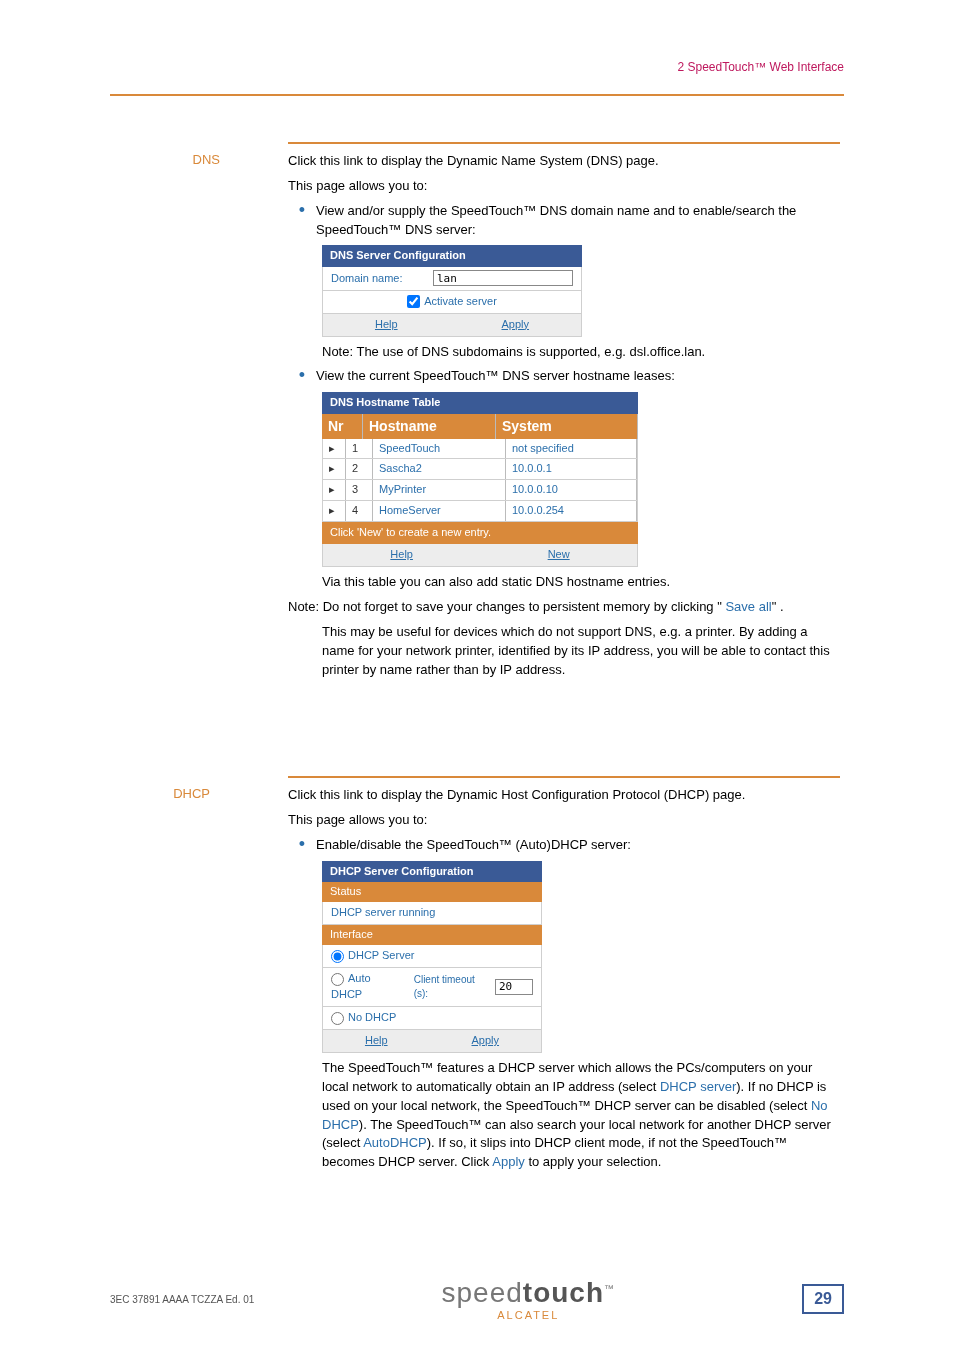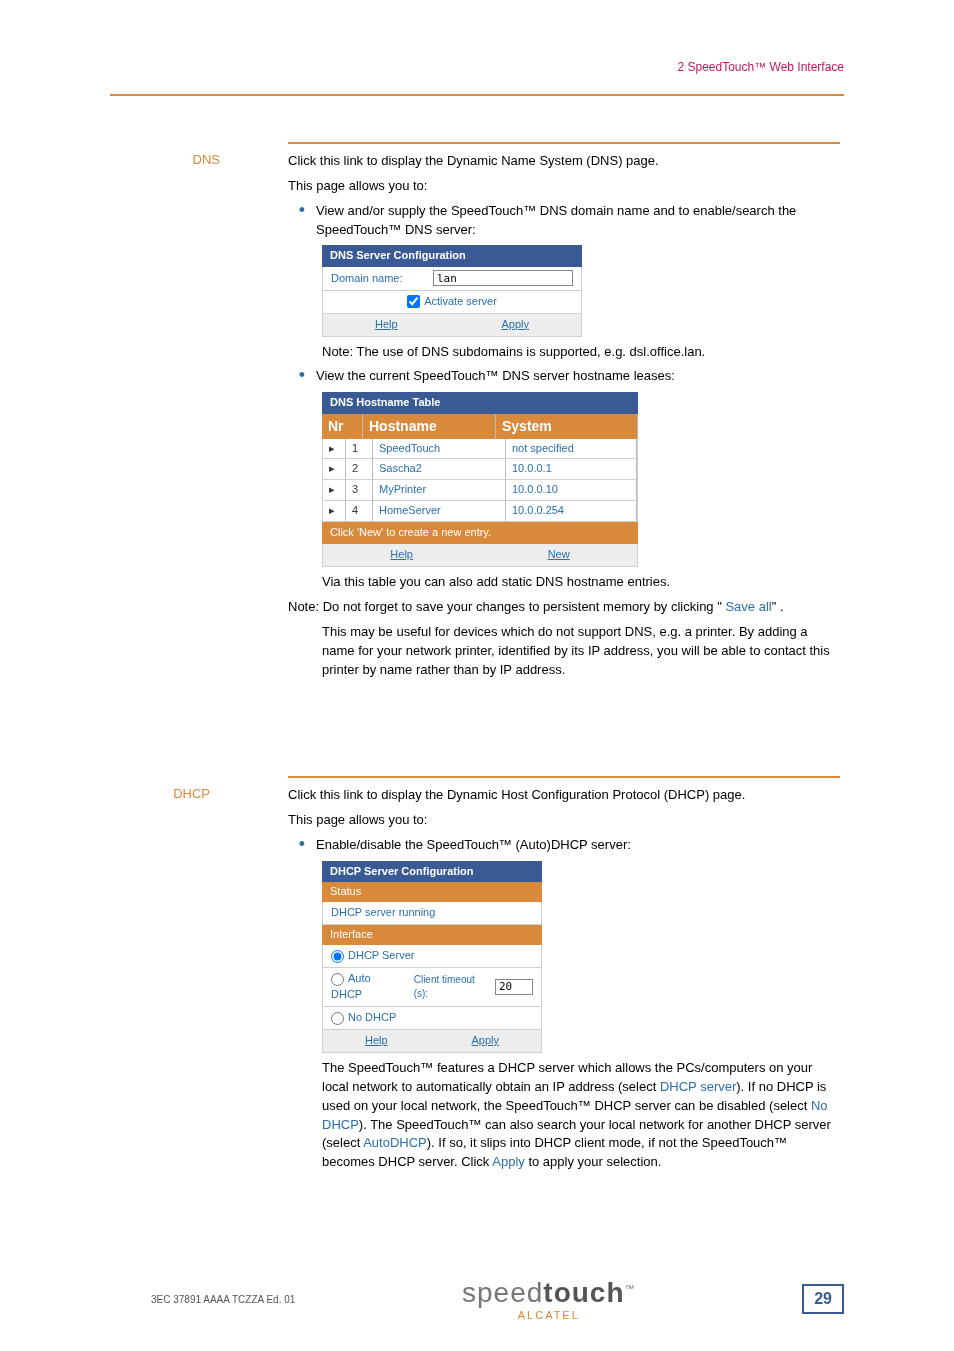--- a/index.html
+++ b/index.html
@@ -148,21 +148,20 @@
   .radio { margin: 0 4px 0 0; vertical-align: middle; }
 
   .footer {
     position: absolute;
     bottom: 30px;
     left: 110px;
     right: 110px;
     display: flex;
     align-items: center;
     justify-content: center;
-    margin-left: 41px;
   }
   .footer .doc-id { font-size: 10px; color: #555; }
   .footer .logo { text-align: center; flex: 1; }
   .footer .logo .t1 { font-size: 28px; color: #777; letter-spacing: 1px; }
   .footer .logo .t1 b { color: #555; }
   .footer .logo .t2 { font-size: 11px; color: #d9893a; letter-spacing: 2px; }
   .pagebox {
     border: 2px solid #3a5a96;
     color: #3a5a96;
     font-weight: bold;

